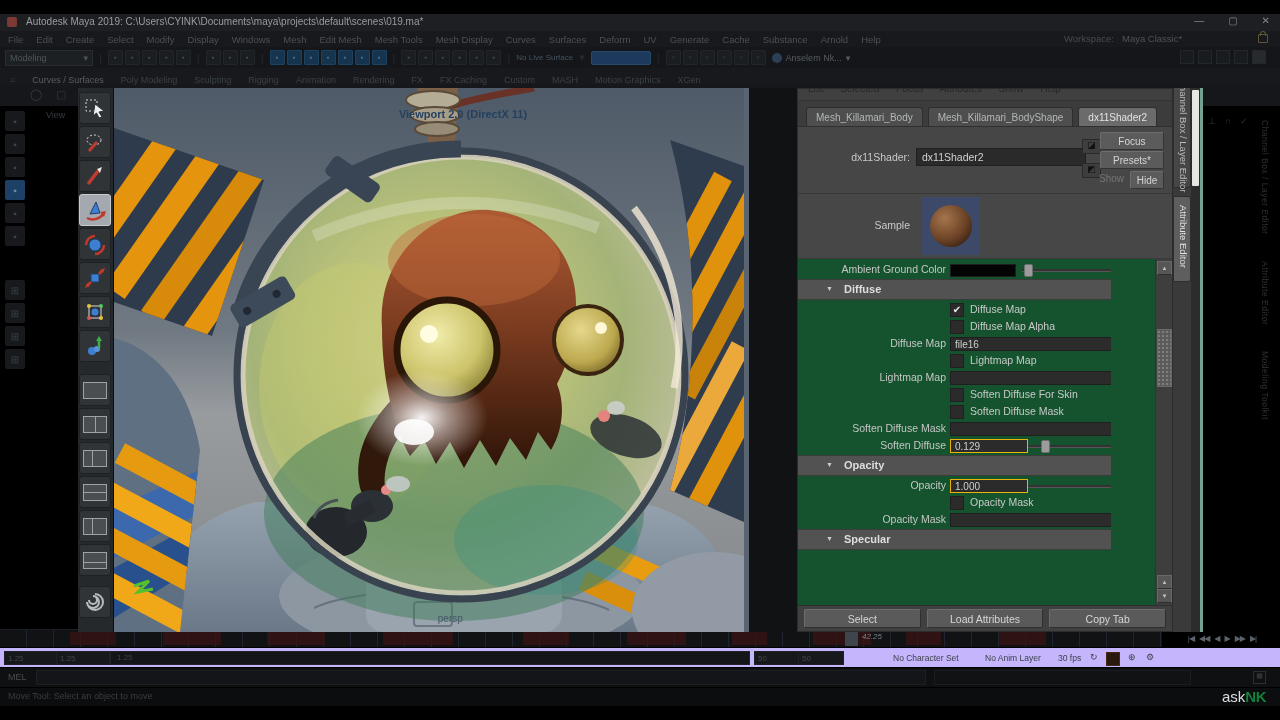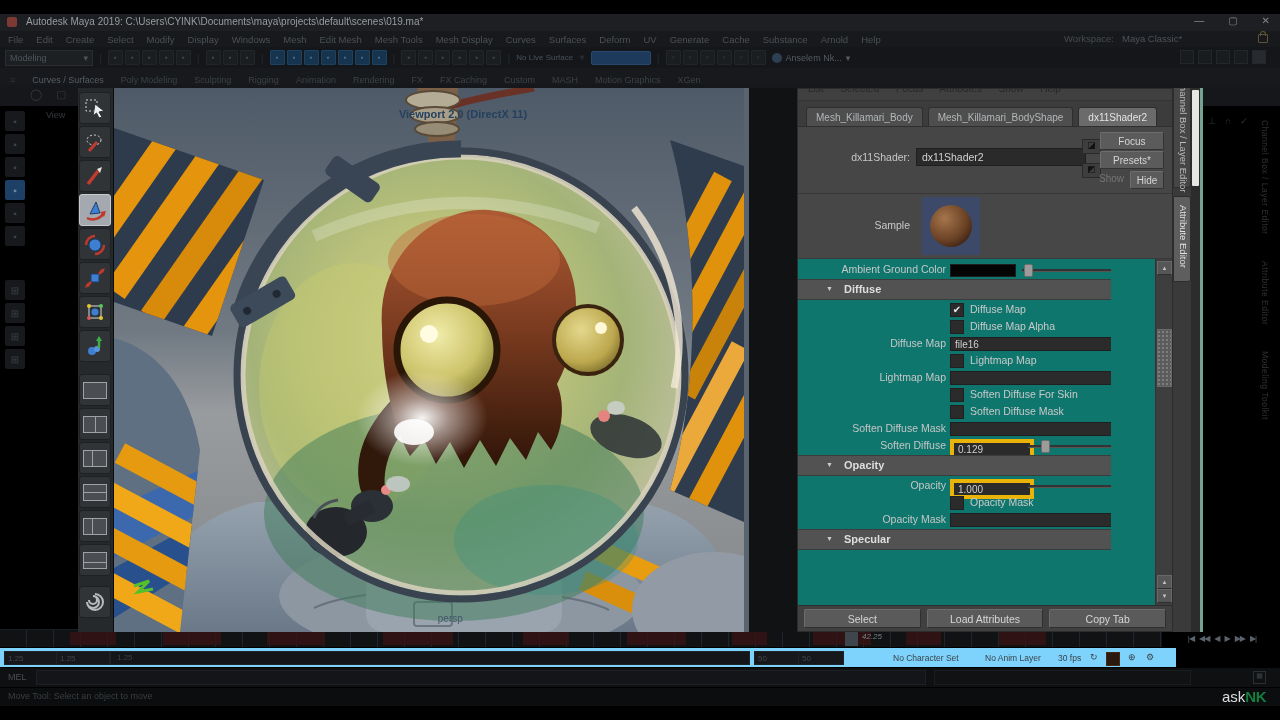--- a/index.html
+++ b/index.html
@@ -50,21 +50,21 @@
   .bg-vlabel{writing-mode:vertical-rl;font-size:8.5px;color:#2c3135;letter-spacing:.5px;}
 
   
   .timeslider{position:absolute;left:0;top:629px;width:1162px;height:17px;background:#101214;border-top:1px solid #1b1e22;
       background-image:repeating-linear-gradient(90deg,transparent 0 26px,#1e2530 26px 27px);}
   .key-mark{position:absolute;top:2px;height:13px;background:#371313;opacity:.8;}
   .cur-frame{position:absolute;top:1px;width:13px;height:15px;background:#3e454c;}
   .cur-frame-label{position:absolute;top:2px;font-size:8px;color:#79828a;white-space:nowrap;}
   .playback{position:absolute;left:1166px;top:630px;width:112px;height:16px;display:flex;gap:5px;align-items:center;justify-content:center;
             font-size:8px;color:#5a636b;letter-spacing:-1px;}
-  .rangeslider{position:absolute;left:0;top:648px;width:1176px;height:19px;background:#7dd3fc;}
+  .rangeslider{position:absolute;left:0;top:648px;width:1280px;height:19px;background:#c4b5fd;}
   .rs-field{position:absolute;top:3px;height:12px;background:#16181b;border:1px solid #1e2125;font-size:8px;color:#41474c;
             display:flex;align-items:center;padding:0 3px;}
   .rs-bar{position:absolute;left:110px;top:3px;width:638px;height:12px;background:#131519;border:1px solid #1f2328;}
   .rs-bar-label{position:absolute;left:6px;top:1px;font-size:8px;color:#3a4045;}
   .rs-text{position:absolute;top:5px;font-size:8.5px;color:#3c4247;white-space:nowrap;}
   .rs-ic{position:absolute;top:4px;font-size:9px;color:#3e4449;}
   .autokey{position:absolute;left:1106px;top:4px;width:12px;height:12px;background:#2a190e;border:1px solid #47290f;}
   .commandline{position:absolute;left:0;top:668px;width:1280px;height:19px;background:#0e1012;}
   .mel-label{position:absolute;left:8px;top:4px;font-size:9px;color:#4a4f53;}
   .cmd-field{position:absolute;left:36px;top:2px;width:888px;height:13px;background:#131518;border:1px solid #1c1f23;}
@@ -111,30 +111,30 @@
             font-size:9px;line-height:11px;text-align:center;}
   .ae-btn{position:absolute;width:62px;height:16px;background:#5b5b5b;border:1px solid #6d6d6d;border-bottom-color:#333;border-right-color:#333;
           border-radius:2px;font-size:10px;color:#d5d5d5;display:flex;align-items:center;justify-content:center;}
   .ae-btn.small{width:32px;}
   .show-dis{position:absolute;font-size:10px;color:#757575;}
   .ae-sample{height:64px;position:relative;border-bottom:1px solid #3a3a3a;}
   .sample-label{position:absolute;left:0;top:25px;width:112px;text-align:right;font-size:10.5px;color:#c8c8c8;}
   .sample-swatch{position:absolute;left:124px;top:3px;width:58px;height:58px;background:#3c4968;}
   .sample-sphere{position:absolute;left:8px;top:8px;width:42px;height:42px;border-radius:50%;
       background:radial-gradient(circle at 35% 32%,#a5754c,#6b4226 55%,#251209 95%);}
-  .ae-scroll{flex:1;position:relative;background:#0f766e;display:flex;overflow:hidden;gap:44px;}
+  .ae-scroll{flex:1;position:relative;background:#14532d;display:flex;overflow:hidden;gap:44px;}
   .ae-rows{flex:1;padding-top:2px;overflow:hidden;}
   .ae-row{position:relative;height:17px;}
   .row-label{position:absolute;left:0;top:2px;width:148px;text-align:right;font-size:10.5px;color:#c6c6c6;white-space:nowrap;}
   .cb{position:absolute;left:152px;top:2px;width:12px;height:12px;background:#2b2b2b;border:1px solid #202020;
       font-size:10px;color:#ececec;line-height:11px;text-align:center;}
   .cb-label{position:absolute;left:172px;top:2px;font-size:10.5px;color:#c9c9c9;white-space:nowrap;}
   .tf{position:absolute;left:152px;top:2px;width:172px;height:12px;background:#2b2b2b;border:1px solid #1f1f1f;
       font-size:10px;color:#cfcfcf;padding:0 4px;display:flex;align-items:center;}
-  .nf{position:absolute;left:152px;top:2px;width:68px;height:12px;background:#2b2b2b;border:4px solid #eab308;
+  .nf{position:absolute;left:152px;top:2px;width:68px;height:12px;background:#2b2b2b;border:1px solid #eab308;
       font-size:10px;color:#cfcfcf;padding:0 4px;display:flex;align-items:center;}
   .swatch{position:absolute;left:152px;top:3px;width:64px;height:11px;background:#040404;border:1px solid #1e1e1e;}
   .slider{position:absolute;top:8px;height:2px;background:#333;border-bottom:1px solid #555;}
   .slider .thumb{position:absolute;top:-5px;width:7px;height:11px;background:#9c9c9c;border:1px solid #6e6e6e;border-radius:2px;}
   .map-btn{position:absolute;left:330px;top:2px;width:12px;height:12px;background:#2b2b2b;border:1px solid #555;
            font-size:8px;color:#ddd;line-height:11px;text-align:center;}
   .map-btn.checker{background:conic-gradient(#f2f2f2 0 25%,#111 0 50%,#f2f2f2 0 75%,#111 0);}
   .ae-section{position:relative;height:19px;background:#525252;border-top:1px solid #3c3c3c;border-bottom:1px solid #3c3c3c;margin:1px 0;}
   .sec-tri{position:absolute;left:28px;top:5px;font-size:7px;color:#cccccc;}
   .sec-label{position:absolute;left:46px;top:3px;font-size:11px;font-weight:bold;color:#dedede;}

